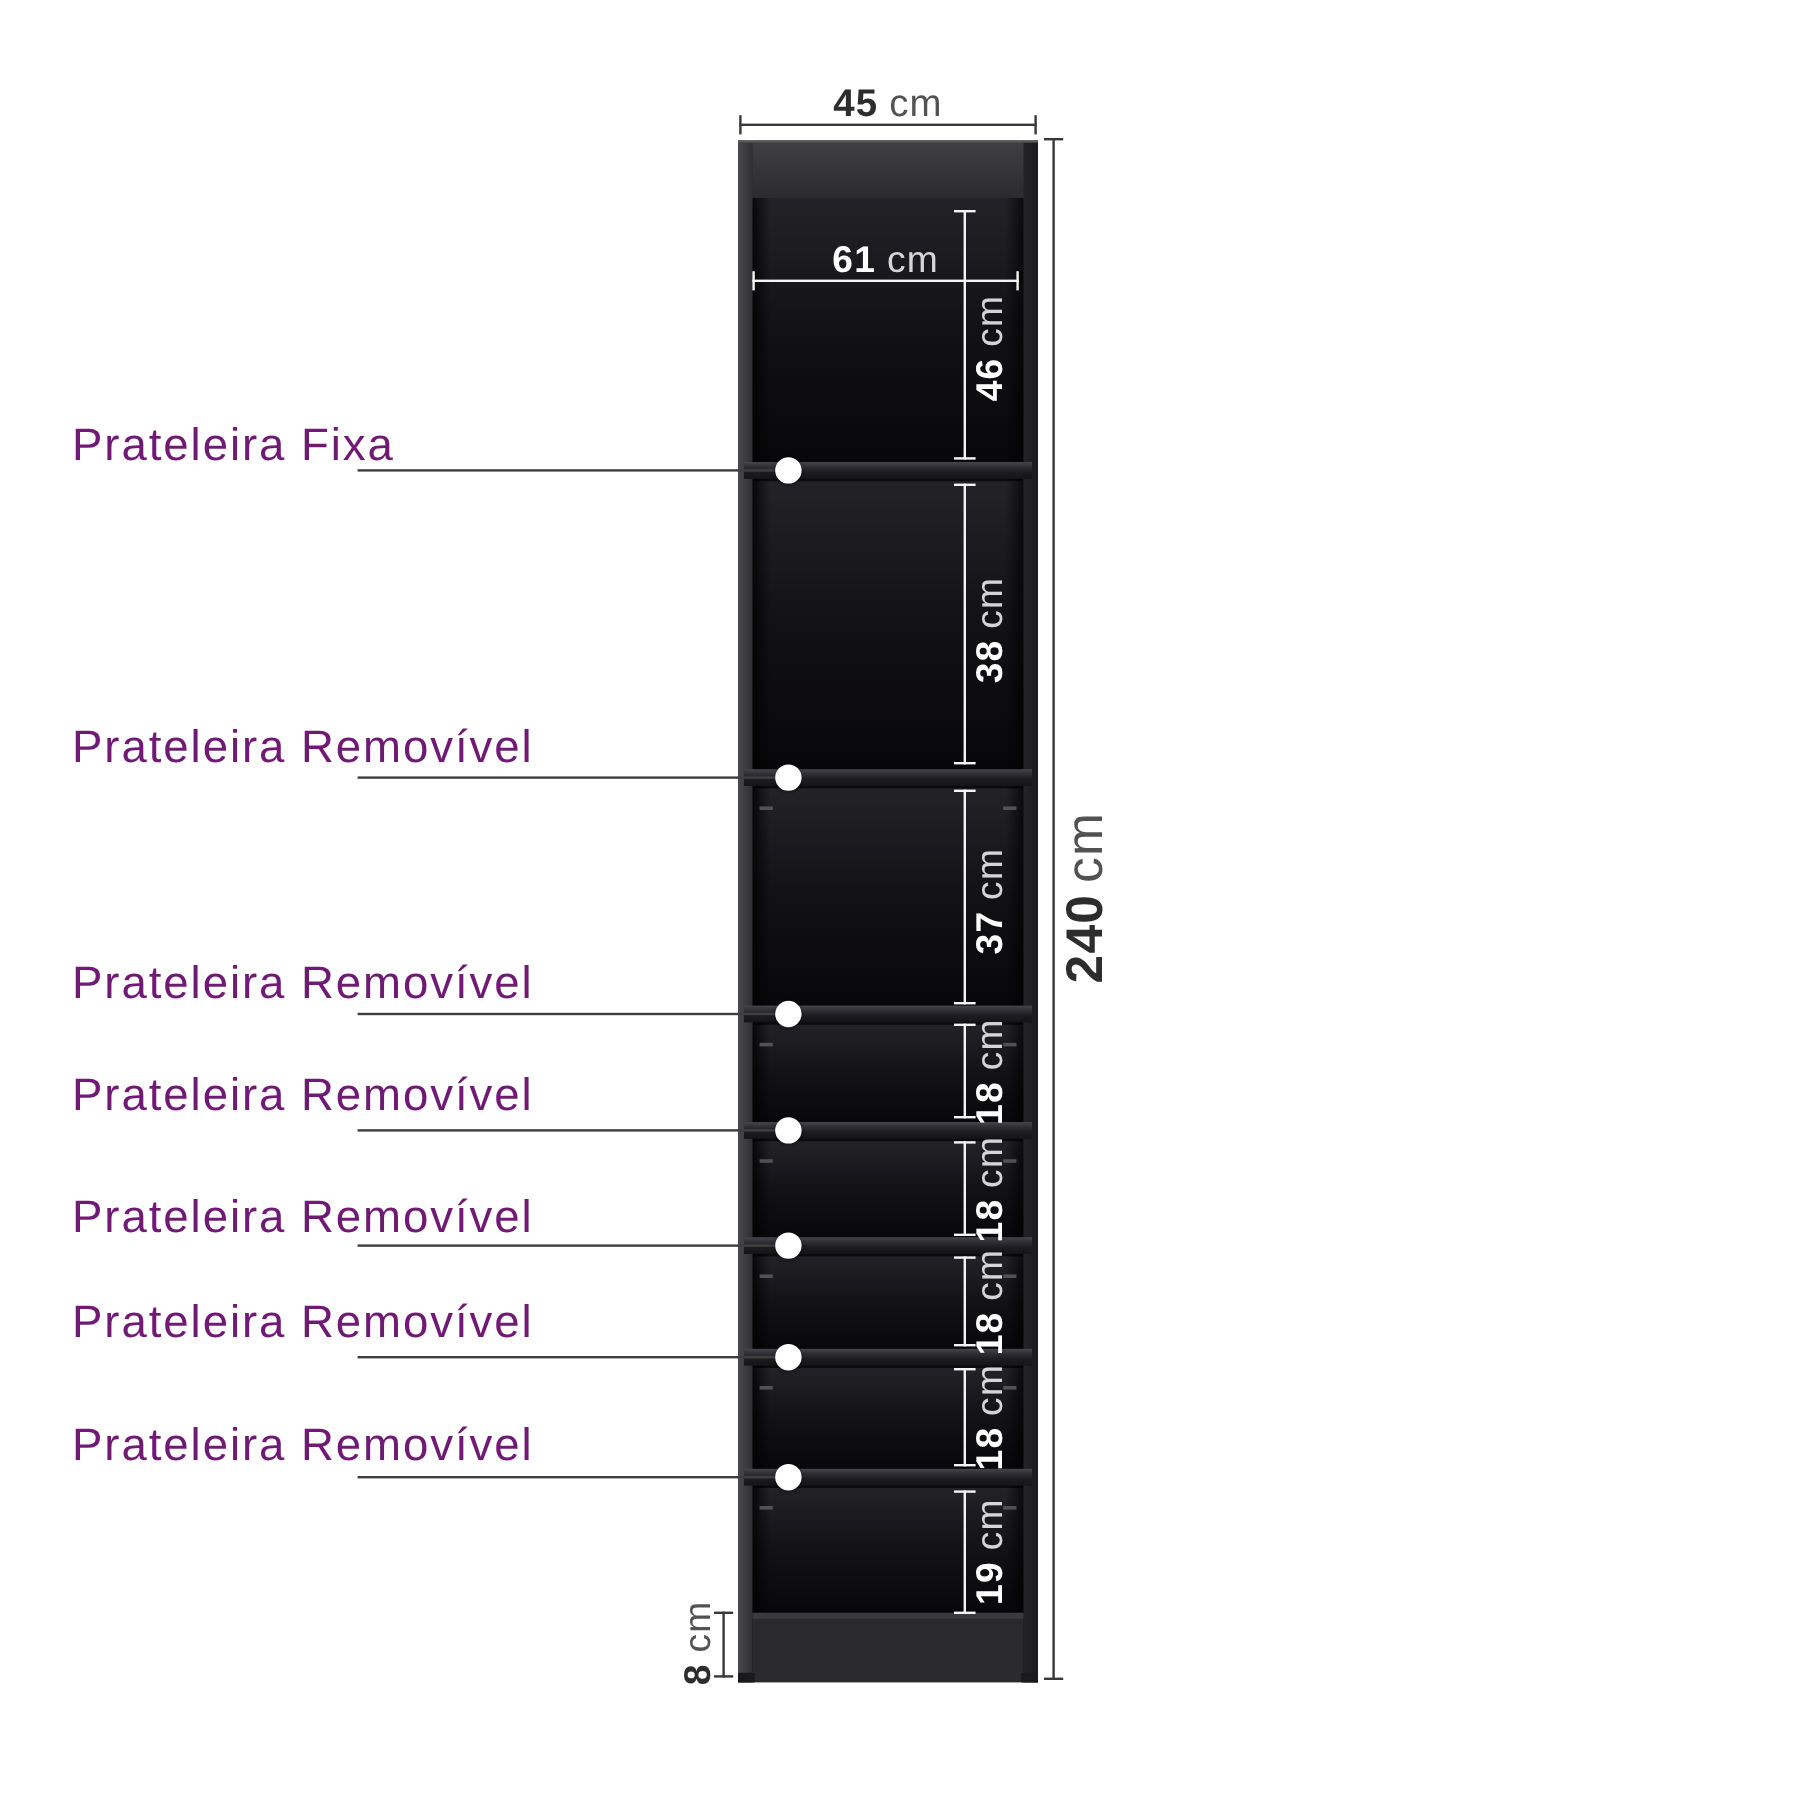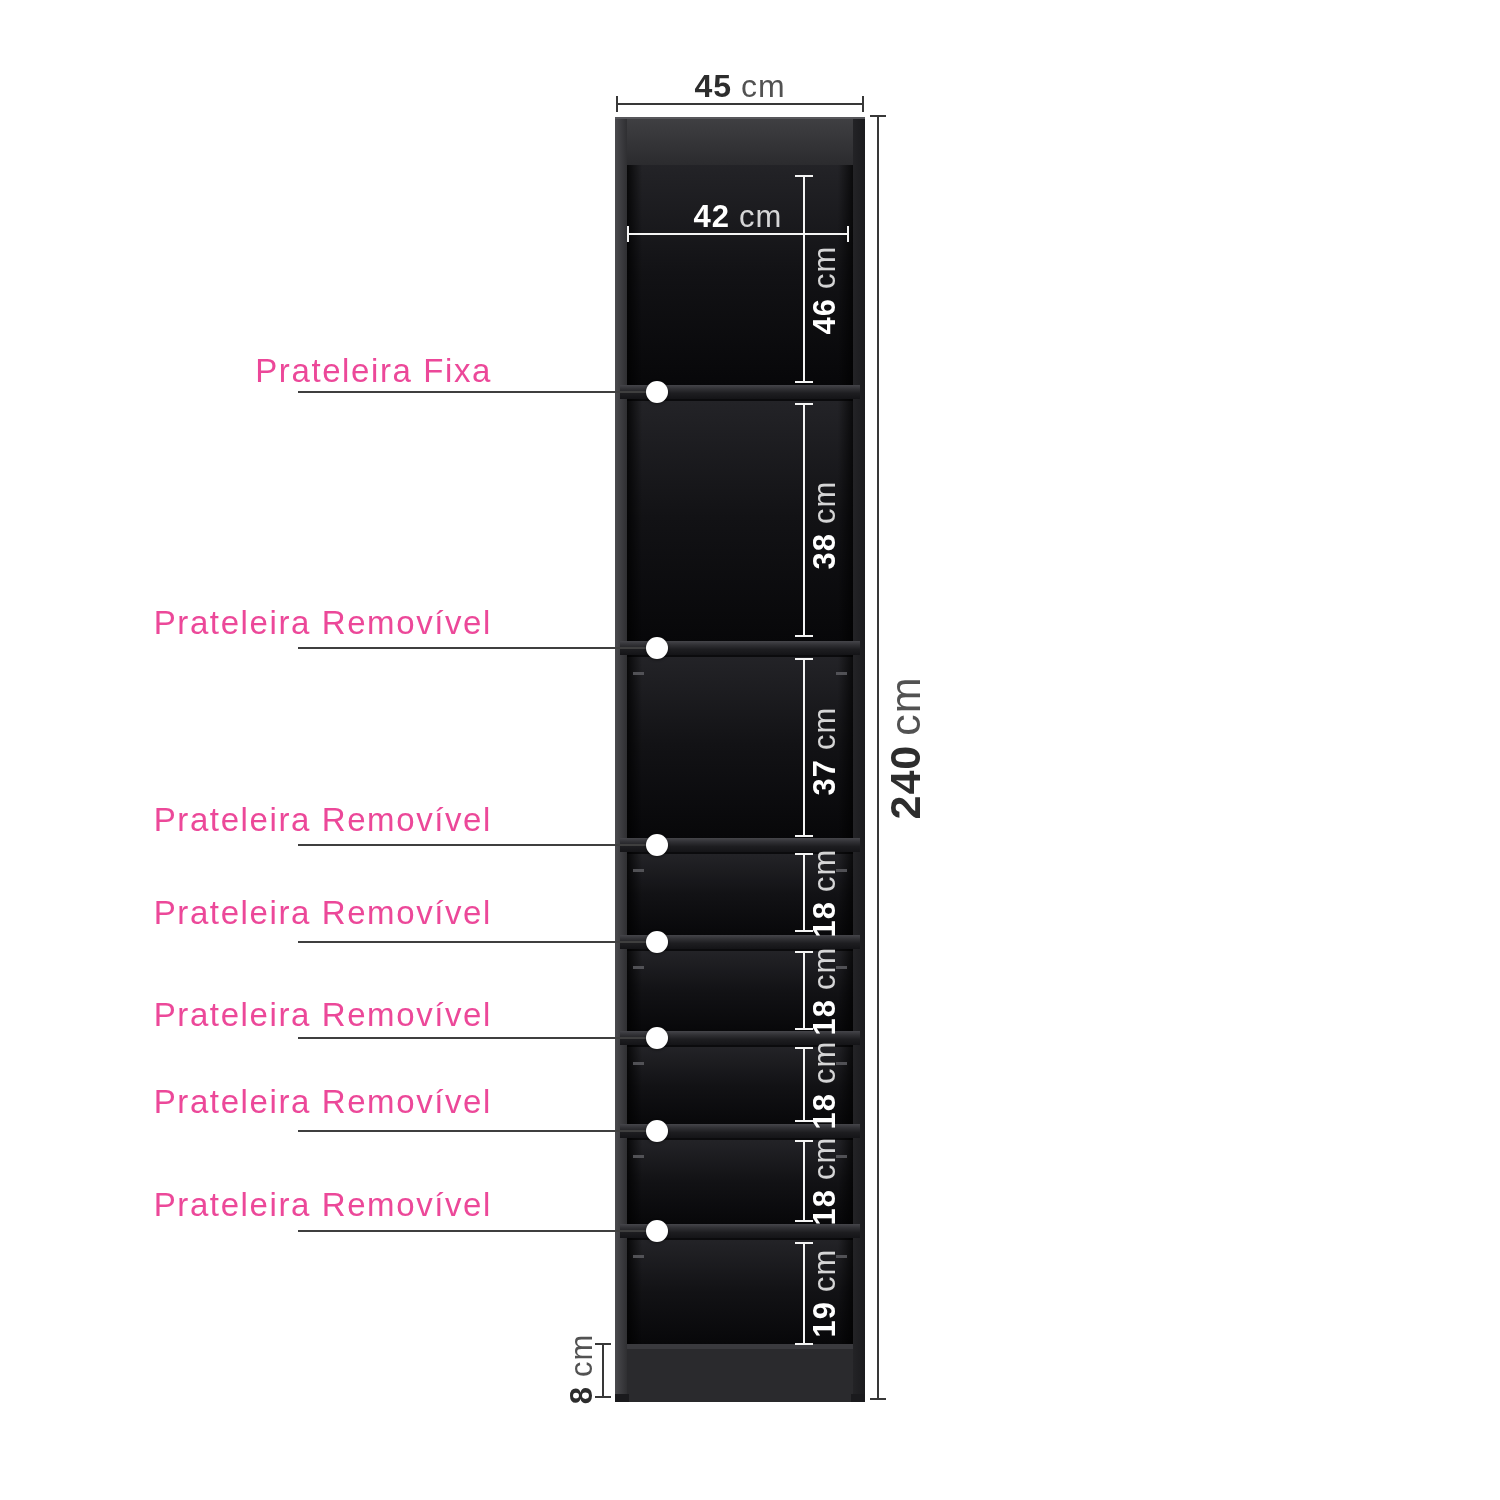--- a/index.html
+++ b/index.html
@@ -37,21 +37,21 @@
   .top-board{position:absolute;left:12px;top:0;width:226px;height:46px;background:linear-gradient(180deg,#3f3f42,#2b2b2e);}
   .interior{position:absolute;left:12px;top:46px;width:226px;height:1228px;background:#0b0b0d;}
   .compartment{position:absolute;left:0;width:226px;background:linear-gradient(180deg,#232327 0%,#121215 48%,#070709 100%);}
   .side-shade-l{position:absolute;left:0;top:0;width:15px;height:100%;background:linear-gradient(90deg,rgba(0,0,0,.78),rgba(0,0,0,0));}
   .side-shade-r{position:absolute;right:0;top:0;width:15px;height:100%;background:linear-gradient(270deg,rgba(0,0,0,.7),rgba(0,0,0,0));}
   .shelf{position:absolute;left:620px;width:240px;height:14px;background:linear-gradient(180deg,#45454a 0%,#303034 28%,#1d1d20 60%,#141417 100%);}
   .pin{position:absolute;width:11px;height:3px;background:#5c5c60;opacity:.85;}
   .plinth{position:absolute;left:12px;bottom:2px;width:226px;height:51px;background:#2a2a2d;border-top:5px solid #3a3a3e;}
   .foot{position:absolute;bottom:0;width:14px;height:8px;background:#1a1a1d;}
   
-  .shelf-label{position:absolute;left:60px;width:432px;text-align:right;font-size:33px;font-weight:400;letter-spacing:1.6px;color:#ec4899;line-height:40px;}
+  .shelf-label{position:absolute;left:60px;width:432px;font-size:38px;font-weight:400;letter-spacing:1.6px;color:#701a75;line-height:40px;}
   .leader{position:absolute;height:2px;background:#3f3f3f;}
   .leader-dot{position:absolute;width:22px;height:22px;border-radius:50%;background:#ffffff;box-shadow:0 1px 3px rgba(0,0,0,.45);}
   
   .fs-top{font-size:32px;}
   .fs-inner{font-size:31px;}
   .fs-side{font-size:31px;}
   .fs-total{font-size:43px;}
 </style>
 </head>
 <body>
@@ -100,21 +100,21 @@
   <div class="pin" style="left:836px;top:1155px;"></div>
   <div class="pin" style="left:633px;top:1255px;"></div>
   <div class="pin" style="left:836px;top:1255px;"></div>
 
   <div class="dim-text fs-top centered" style="left:740px;top:86px;">
     <span class="num">45</span><span class="unit">cm</span>
   </div>
   <div class="hline dark" style="left:616px;top:103px;width:248px;"></div>
 
   <div class="dim-text white fs-inner centered" style="left:738px;top:217px;">
-    <span class="num">42</span><span class="unit">cm</span>
+    <span class="num">61</span><span class="unit">cm</span>
   </div>
   <div class="hline white" style="left:627px;top:233px;width:222px;"></div>
 
   <div class="vline dark" style="left:877px;top:115px;height:1285px;"></div>
   <div class="dim-text fs-total rot" style="left:905px;top:748px;">
     <span class="num">240</span><span class="unit">cm</span>
   </div>
 
   <div class="vline white" style="left:803px;top:175px;height:208px;"></div>
   <div class="dim-text white fs-side rot" style="left:825px;top:290px;">

